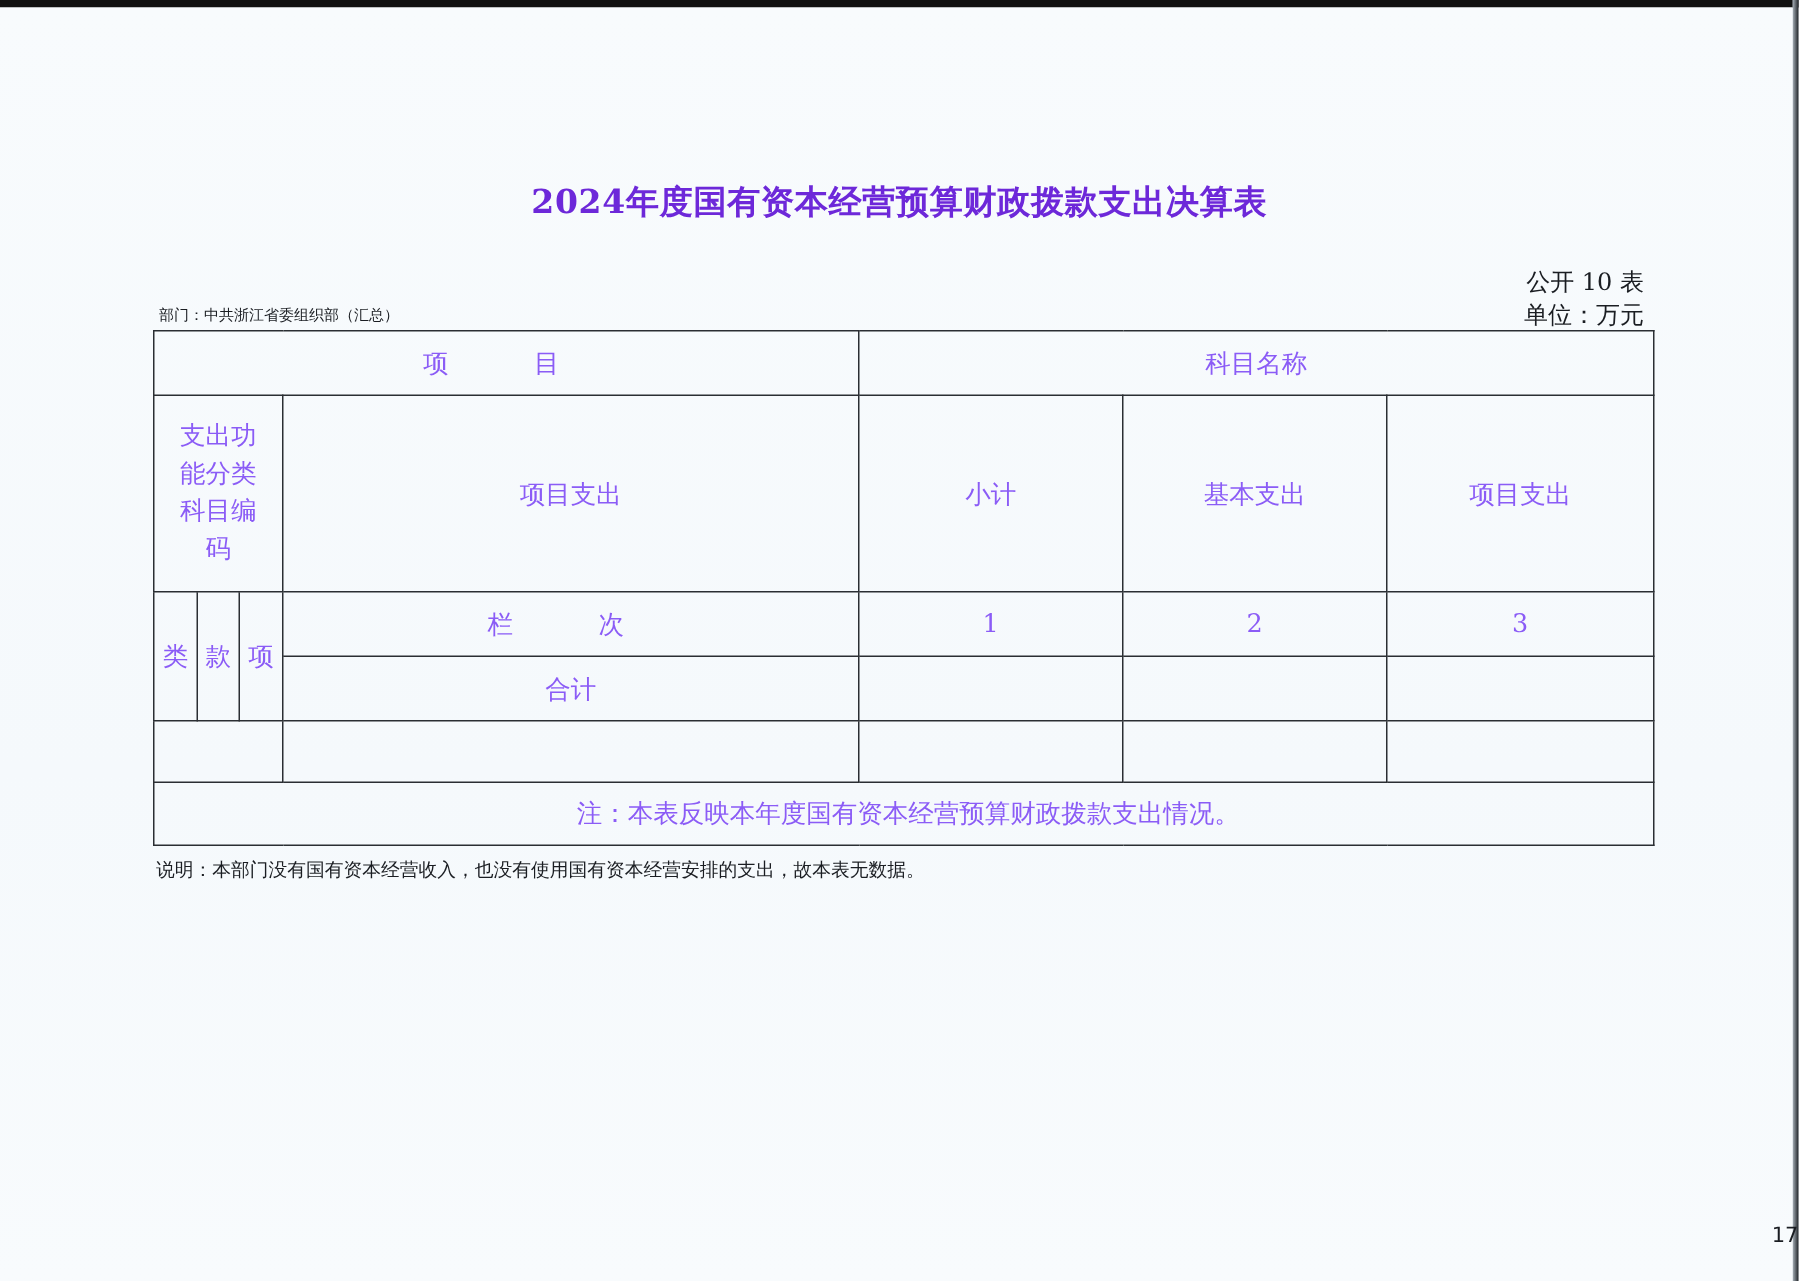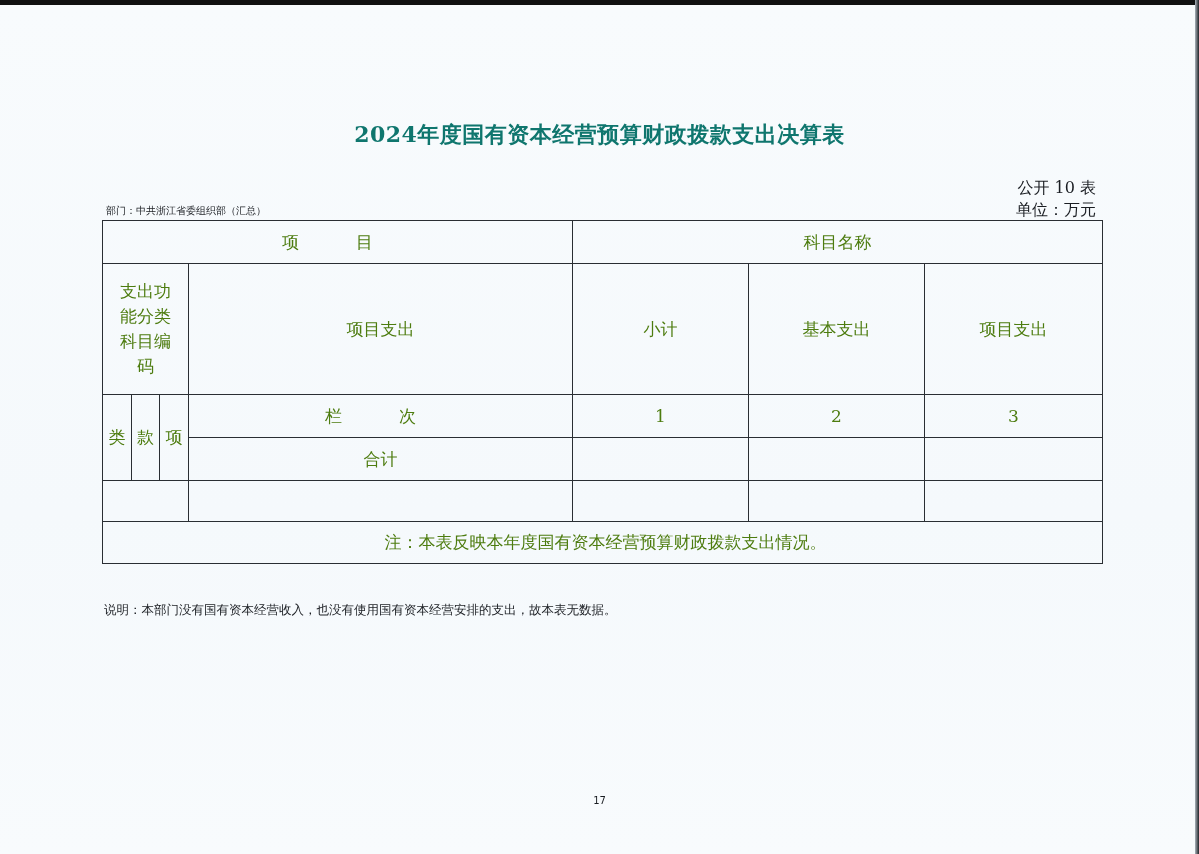--- a/index.html
+++ b/index.html
@@ -8,41 +8,41 @@
     background: #f7fafc;
     font-family: "DejaVu Serif", "Liberation Serif", serif;
     color: #1a1d22;
   }
   .scan-top { position: absolute; left: 0; top: 0; width: 1199px; height: 5px; background: #111; }
   .scan-right { position: absolute; right: 0; top: 0; width: 4px; height: 854px; background: linear-gradient(to right, #aab3bb, #202428); }
   .page { position: absolute; left: 0; top: 5px; width: 1195px; height: 849px;
     background: linear-gradient(180deg, #f8fbfd 0%, #f5f9fc 60%, #f8fbfd 100%); }
 
   .title { position: absolute; left: 0; width: 1199px; top: 120px; text-align: center;
-    font-size: 22px; font-weight: bold; letter-spacing: 0.5px; color: #0f766e; }
+    font-size: 22px; font-weight: bold; letter-spacing: 0.5px; color: #6d28d9; }
 
   .meta-right { position: absolute; right: 103px; top: 177px; text-align: right; font-size: 16px; line-height: 22px; }
   .meta-left { position: absolute; left: 106px; top: 200px; font-size: 10px; line-height: 22px; }
 
   table.grid { position: absolute; left: 102px; top: 220px; width: 1000px; border-collapse: collapse; table-layout: fixed; }
   table.grid td { border: 1.6px solid #2a2e33; text-align: center; vertical-align: middle; padding: 0; font-size: 17px;
-    font-family: "DejaVu Sans", "Liberation Sans", sans-serif; color: #4d7c0f; }
+    font-family: "DejaVu Sans", "Liberation Sans", sans-serif; color: #8b5cf6; }
   table.grid td.num { font-family: "DejaVu Serif", "Liberation Serif", serif; font-size: 17px; }
   .r1 td { height: 42px; }
   .r2 td { height: 130px; }
   .r3 td { height: 42px; }
   .r4 td { height: 42px; }
   .r5 td { height: 40px; }
   .r6 td { height: 41px; text-align: right; padding-left: 6px !important; font-size: 17.5px; }
   .vhead { line-height: 25px; font-size: 17px; }
   .gap { letter-spacing: 20px; }
 
   .footnote { position: absolute; left: 104px; top: 572px; font-size: 12.5px;
-    font-family: Liberation Serif, serif; margin-top: 30px; }
-  .pagenum { position: absolute; left: 0; width: 1199px; top: 795px; text-align: center; font-size: 10px;
+    font-family: Liberation Serif, serif; }
+  .pagenum { position: absolute; left: 0; width: 1199px; top: 816px; text-align: right; font-size: 14px;
     font-family: "DejaVu Sans", "Liberation Sans", sans-serif; }
 </style>
 </head>
 <body>
 
 <div class="scan-top"></div>
 <div class="scan-right"></div>
 
 <div class="page"></div>
 

